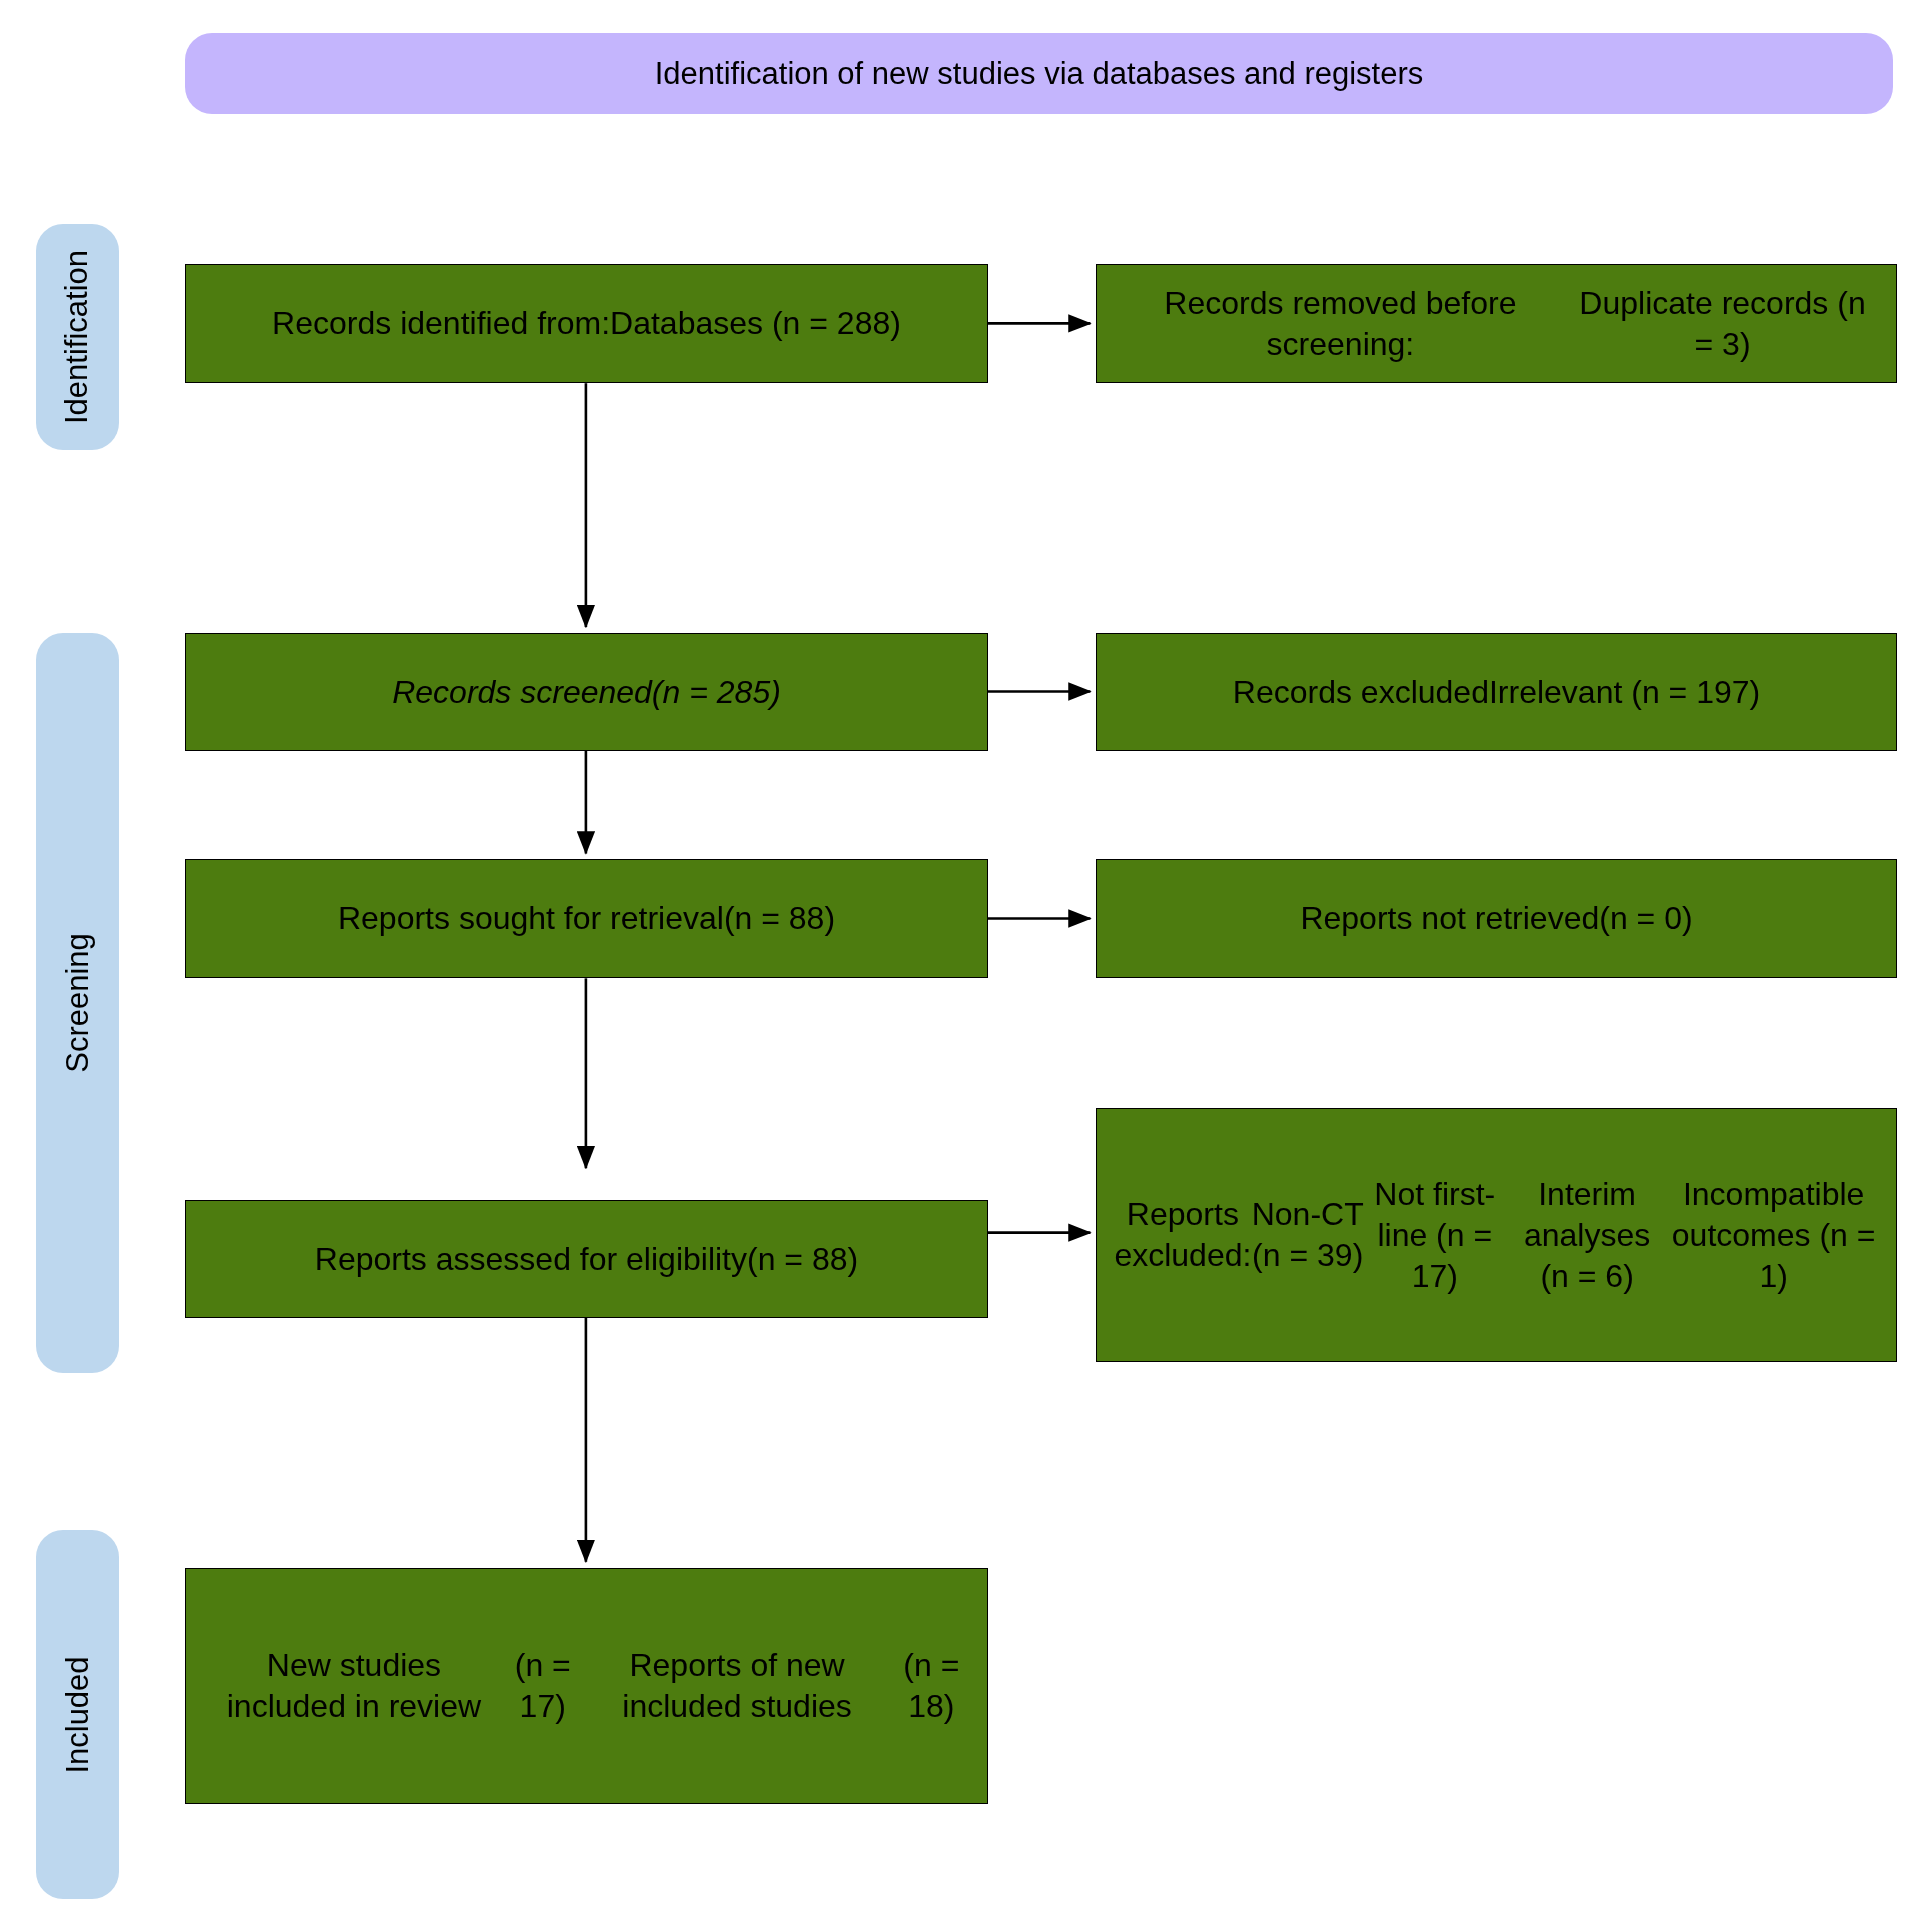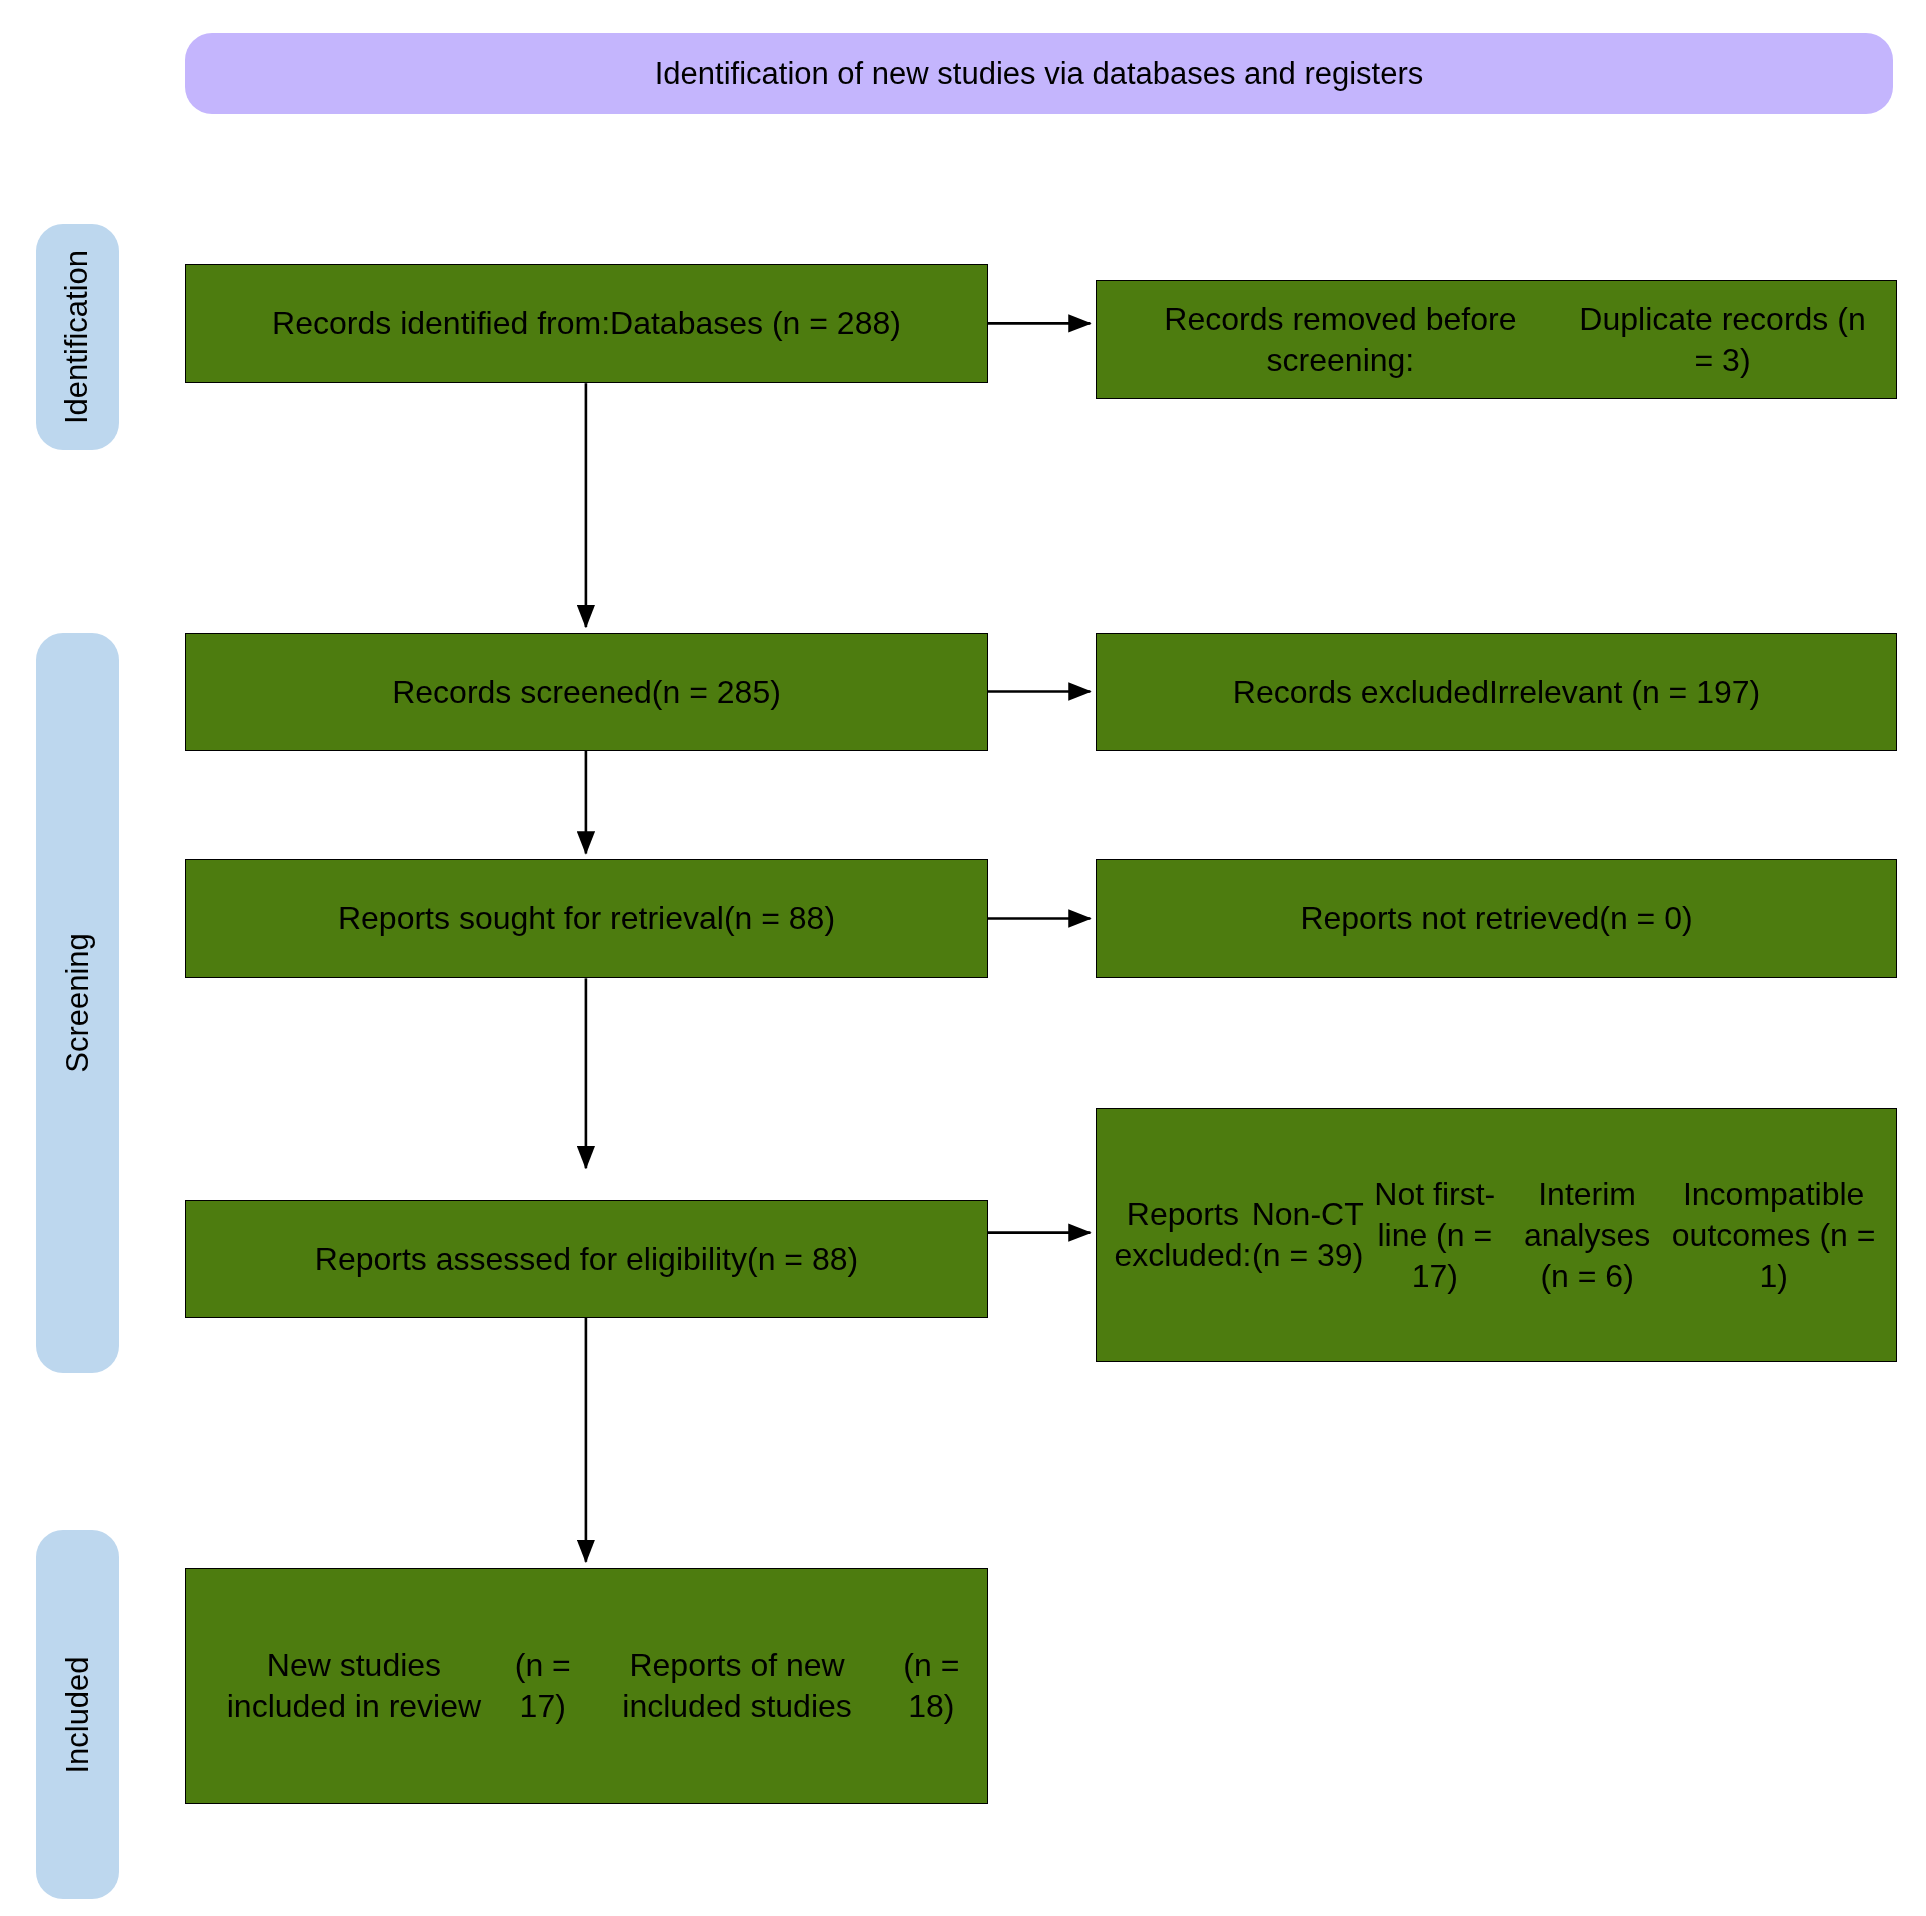--- a/index.html
+++ b/index.html
@@ -105,21 +105,21 @@
     <line x1="1009" y1="1685" x2="1009" y2="2012" marker-end="url(#arrowhead)"></line>
     <line x1="1700" y1="2123" x2="1878" y2="2123" marker-end="url(#arrowhead)"></line>
     <line x1="1009" y1="2225" x2="1009" y2="2690" marker-end="url(#arrowhead)"></line>
   </svg>
 
   <div class="box left-col" style="top:264px; height:119px;">
     <div>Records identified from:</div>
     <div>Databases (n = 288)</div>
   </div>
 
-  <div class="box left-col" style="top:633px; height:118px;">
+  <div class="box left-col" style="top:633px; height:118px;font-style:italic;">
     <div>Records screened</div>
     <div>(n = 285)</div>
   </div>
 
   <div class="box left-col" style="top:859px; height:119px;">
     <div>Reports sought for retrieval</div>
     <div>(n = 88)</div>
   </div>
 
   <div class="box left-col" style="top:1200px; height:118px;">
@@ -127,21 +127,21 @@
     <div>(n = 88)</div>
   </div>
 
   <div class="box left-col" style="top:1568px; height:236px;">
     <div>New studies included in review</div>
     <div>(n = 17)</div>
     <div>Reports of new included studies</div>
     <div>(n = 18)</div>
   </div>
 
-  <div class="box right-col" style="top:280px; height:119px;">
+  <div class="box right-col" style="top:264px; height:119px;">
     <div>Records removed before screening:</div>
     <div>Duplicate records (n = 3)</div>
   </div>
 
   <div class="box right-col" style="top:633px; height:118px;">
     <div>Records excluded</div>
     <div>Irrelevant (n = 197)</div>
   </div>
 
   <div class="box right-col" style="top:859px; height:119px;">

